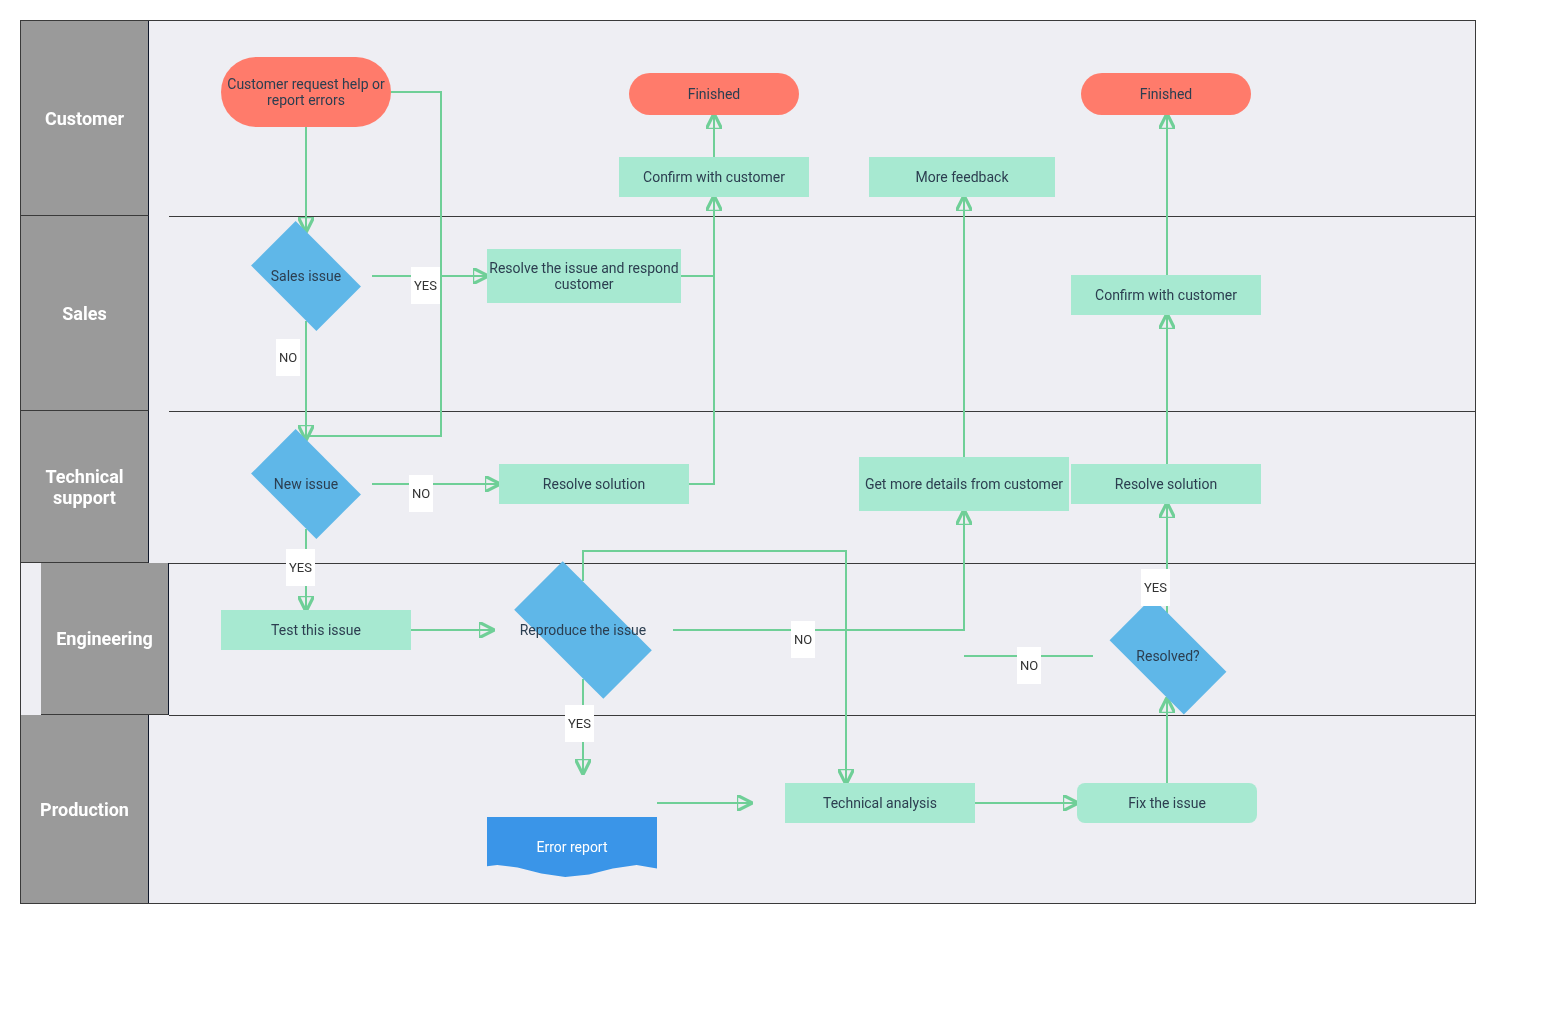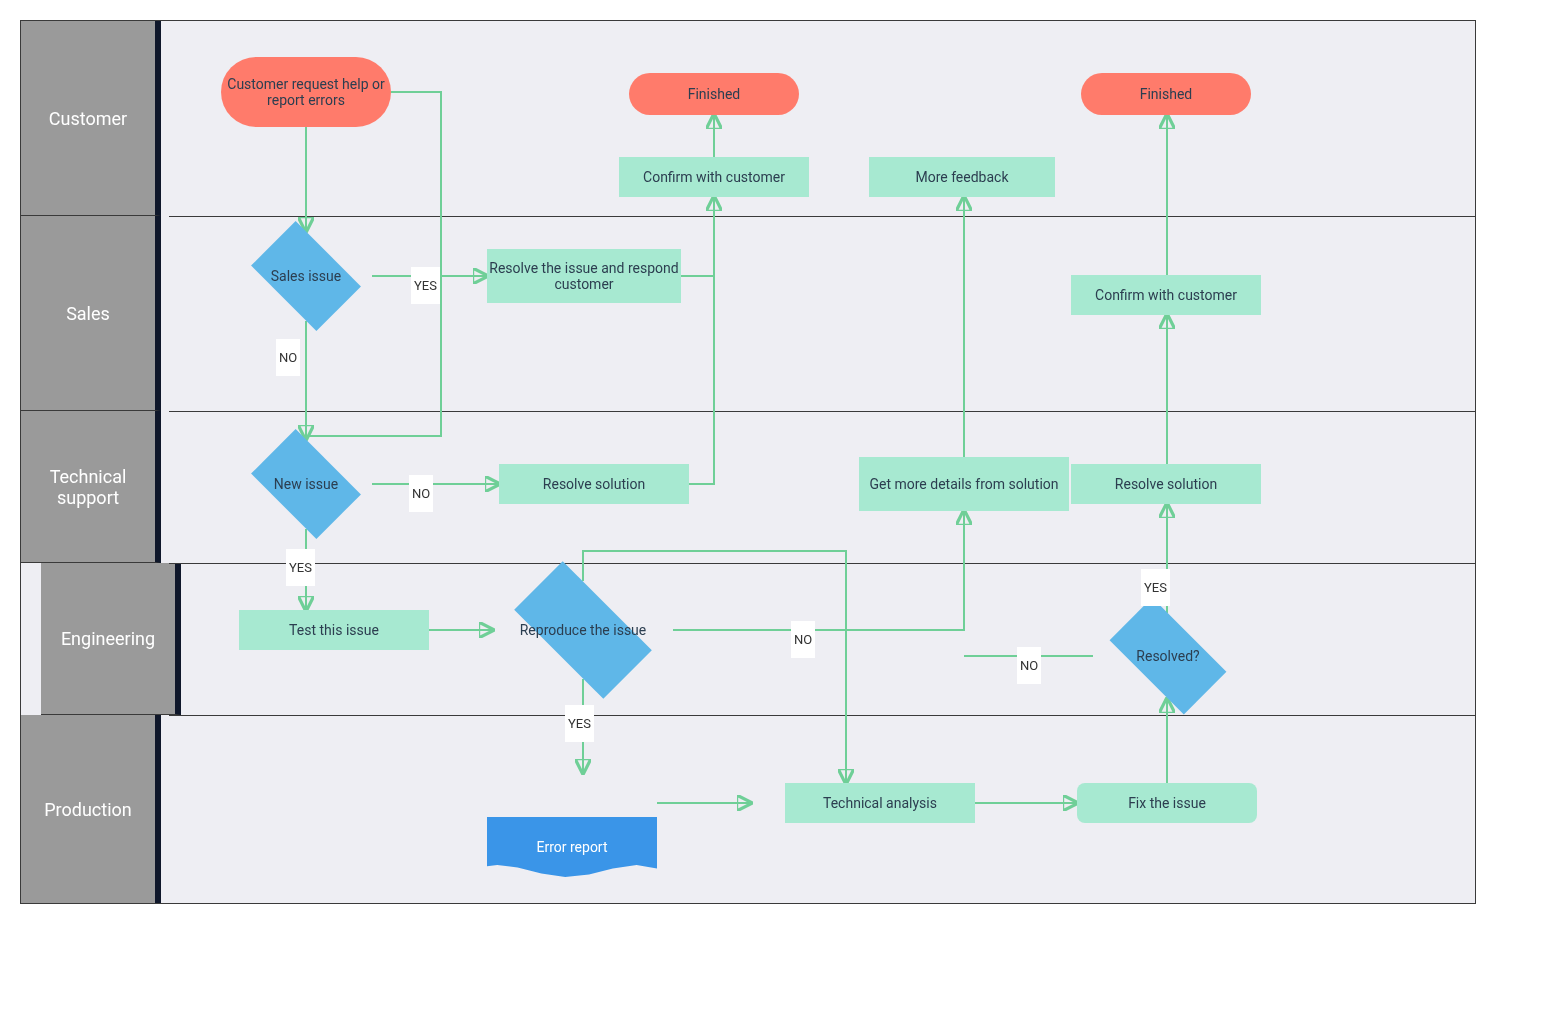--- a/index.html
+++ b/index.html
@@ -1,17 +1,17 @@
 <!DOCTYPE html>
 <html><head>
 <meta charset="utf-8">
 <style>
   html,body{margin:0;padding:0;background:#fff;font-family:-apple-system,BlinkMacSystemFont,"Segoe UI",Roboto,Helvetica,Arial,sans-serif;}
   .canvas{position:relative;width:1454px;height:882px;margin:20px;background:#eeeef3;border:1px solid #3a3a3a;}
-  .lane-label{position:absolute;left:0;width:140px;background:#9a9a9a;color:#fff;display:flex;align-items:center;justify-content:center;text-align:center;font-size:18px;font-weight:400;border-right:6px solid #0f172a;border-bottom:1px solid #3a3a3a;box-sizing:border-box;}
+  .lane-label{position:absolute;left:0;width:128px;background:#9a9a9a;color:#fff;display:flex;align-items:center;justify-content:center;text-align:center;font-size:18px;font-weight:700;border-right:1px solid #0f172a;border-bottom:1px solid #3a3a3a;box-sizing:border-box;}
   .lane-label:last-of-type{border-bottom:none;}
   .lane-sep{position:absolute;left:148px;right:0;height:0;border-top:1px solid #3a3a3a;}
   .node{position:absolute;display:flex;align-items:center;justify-content:center;text-align:center;font-size:14px;color:#2c3e50;box-sizing:border-box;}
   .terminator{background:#ff7b6b;border-radius:999px;color:#2c3e50;}
   .process{background:#a7e9d1;}
   .decision{}
   .decision .diamond{position:absolute;inset:0;background:#5fb7e8;transform:rotate(45deg) scale(.70,.70);}
   .decision .dtxt{position:relative;z-index:1;}
   .doc{background:#3a95e8;color:#fff;clip-path:polygon(0 0,100% 0,100% 86%,88% 80%,74% 86%,60% 96%,46% 100%,32% 94%,18% 84%,6% 80%,0 82%);margin-top:44px;}
   .edge-label{position:absolute;background:#fff;font-size:13px;color:#333;padding:11px 3px;}
@@ -91,26 +91,26 @@
       <span>Confirm with customer</span>
     </div>
   <div class="node decision" id="n-new_issue" style="left: 219px; top: 418px; width: 132px; height: 90px;">
       <div class="diamond"></div>
       <span class="dtxt">New issue</span>
     </div>
   <div class="node process" id="n-resolve_solution1" style="left: 478px; top: 443px; width: 190px; height: 40px;">
       <span>Resolve solution</span>
     </div>
   <div class="node process" id="n-get_details" style="left: 838px; top: 436px; width: 210px; height: 54px;">
-      <span>Get more details from solution</span>
+      <span>Get more details from customer</span>
     </div>
   <div class="node process" id="n-resolve_solution2" style="left: 1050px; top: 443px; width: 190px; height: 40px;">
       <span>Resolve solution</span>
     </div>
-  <div class="node process" id="n-test_issue" style="left: 200px; top: 589px; width: 190px; height: 40px; margin-left: 18px;">
+  <div class="node process" id="n-test_issue" style="left: 200px; top: 589px; width: 190px; height: 40px;">
       <span>Test this issue</span>
     </div>
   <div class="node decision" id="n-reproduce" style="left: 472px; top: 560px; width: 180px; height: 98px;">
       <div class="diamond"></div>
       <span class="dtxt">Reproduce the issue</span>
     </div>
   <div class="node decision" id="n-resolved_q" style="left: 1072px; top: 592px; width: 150px; height: 86px;">
       <div class="diamond"></div>
       <span class="dtxt">Resolved?</span>
     </div>

